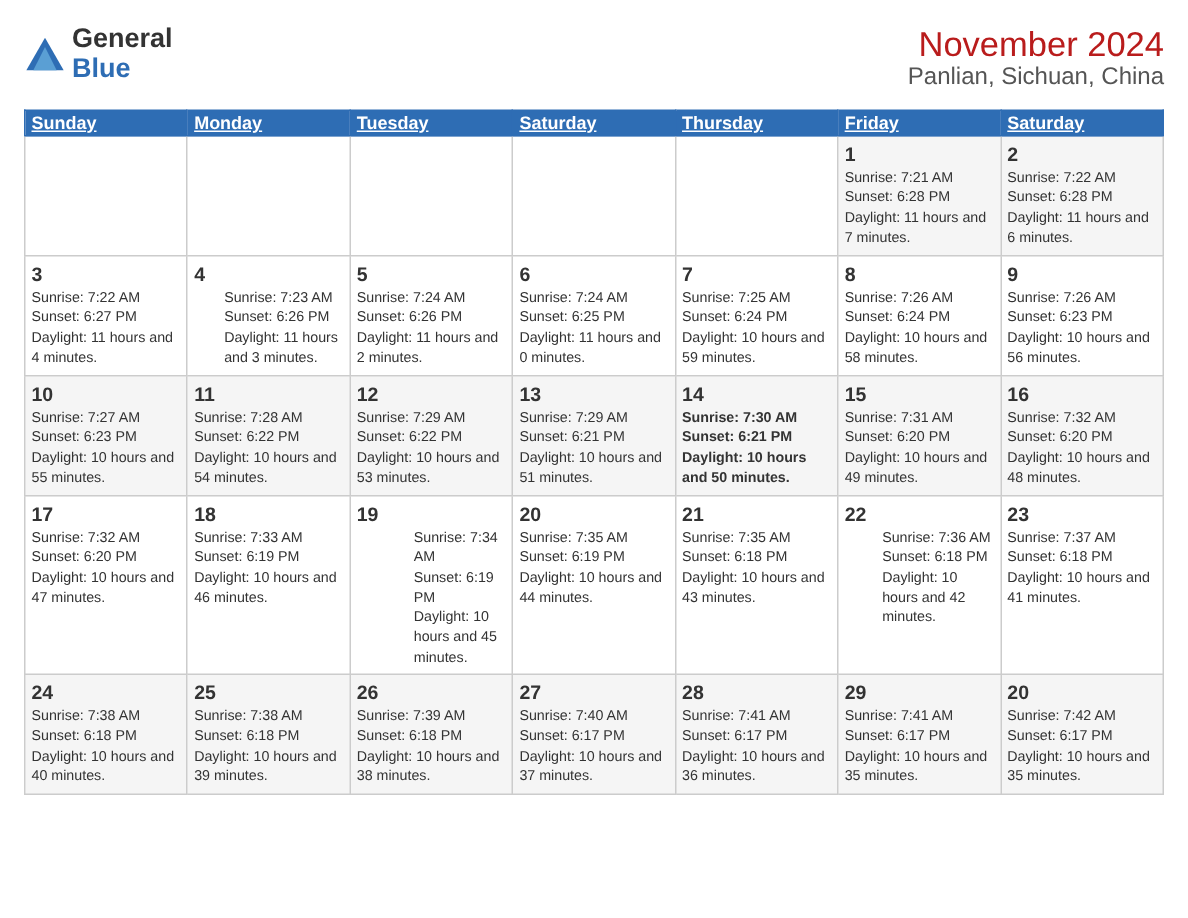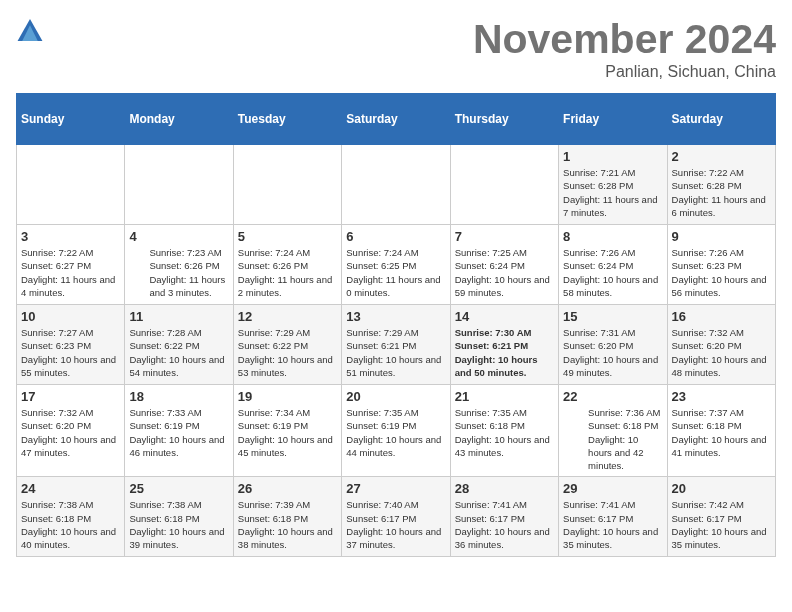--- a/index.html
+++ b/index.html
@@ -37,41 +37,42 @@
       color: #2e6db4;
     }
     .logo-icon {
       width: 28px;
       height: 28px;
     }
     .title-block {
       text-align: right;
     }
     .month-title {
-      font-size: 41px;
-      font-weight: bold;
-      color: #737373;
+      font-size: 23px;
+      font-weight: normal;
+      color: #b91c1c;
     }
     .location {
       font-size: 16px;
       color: #555;
     }
     table {
       width: 100%;
       border-collapse: collapse;
       table-layout: fixed;
     }
     thead th {
       background-color: #2e6db4;
       color: #fff;
       font-size: 12px;
       font-weight: bold;
-      padding: 18px 4px;
+      padding: 1px 4px;
       text-align: left;
       border: 1px solid #2e6db4;
+      text-decoration: underline;
     }
     tbody td {
       border: 1px solid #ccc;
       vertical-align: top;
       padding: 4px 4px;
       font-size: 10px;
       color: #333;
       height: 80px;
       background: #fff;
     }
@@ -96,20 +97,24 @@
   </style>
 </head>
 <body>
 
 <div class="header">
   <div class="logo">
     <svg class="logo-icon" viewBox="0 0 36 36">
       <polygon points="18,4 34,32 2,32" fill="#2e6db4"></polygon>
       <polygon points="18,12 28,32 8,32" fill="#5a9fd4"></polygon>
     </svg>
+    <div class="logo-text">
+      <span class="logo-general">General</span>
+      <span class="logo-blue">Blue</span>
+    </div>
   </div>
   <div class="title-block">
     <div class="month-title">November 2024</div>
     <div class="location">Panlian, Sichuan, China</div>
   </div>
 </div>
 
 <table>
   <thead>
     <tr>
@@ -238,21 +243,21 @@
 Daylight: 10 hours and 47 minutes.</div>
         </td>
         <td>
           <span class="day-num">18</span>
           <div class="day-info" style="white-space: pre-line;">Sunrise: 7:33 AM
 Sunset: 6:19 PM
 Daylight: 10 hours and 46 minutes.</div>
         </td>
         <td>
           <span class="day-num">19</span>
-          <div class="day-info" style="white-space: pre-line;">Sunrise: 7:34 AM
+          <div class="day-info" style="white-space: pre-line; margin-left: 38px;">Sunrise: 7:34 AM
 Sunset: 6:19 PM
 Daylight: 10 hours and 45 minutes.</div>
         </td>
         <td>
           <span class="day-num">20</span>
           <div class="day-info" style="white-space: pre-line;">Sunrise: 7:35 AM
 Sunset: 6:19 PM
 Daylight: 10 hours and 44 minutes.</div>
         </td>
         <td>

